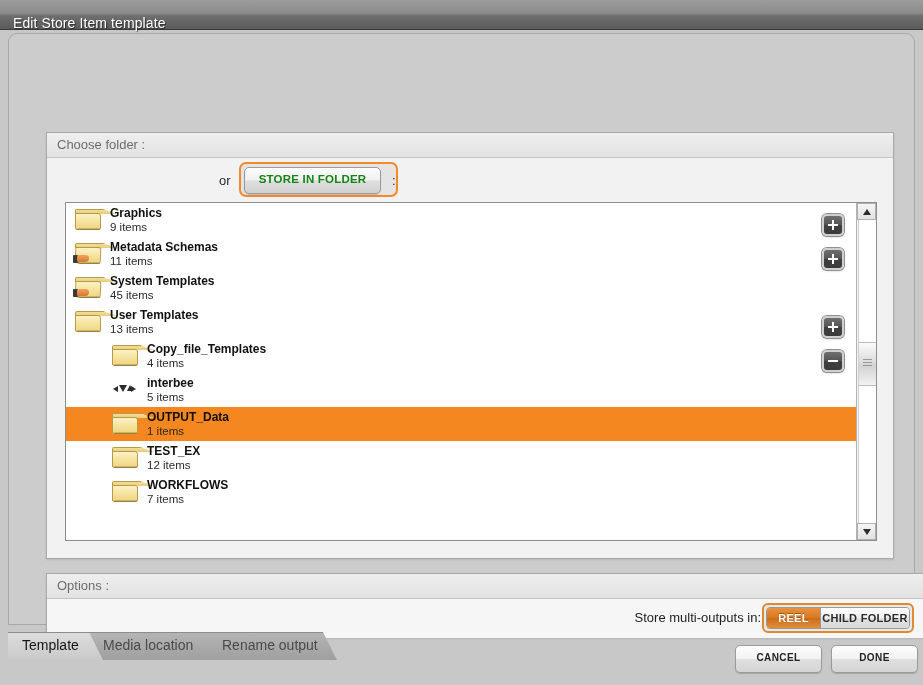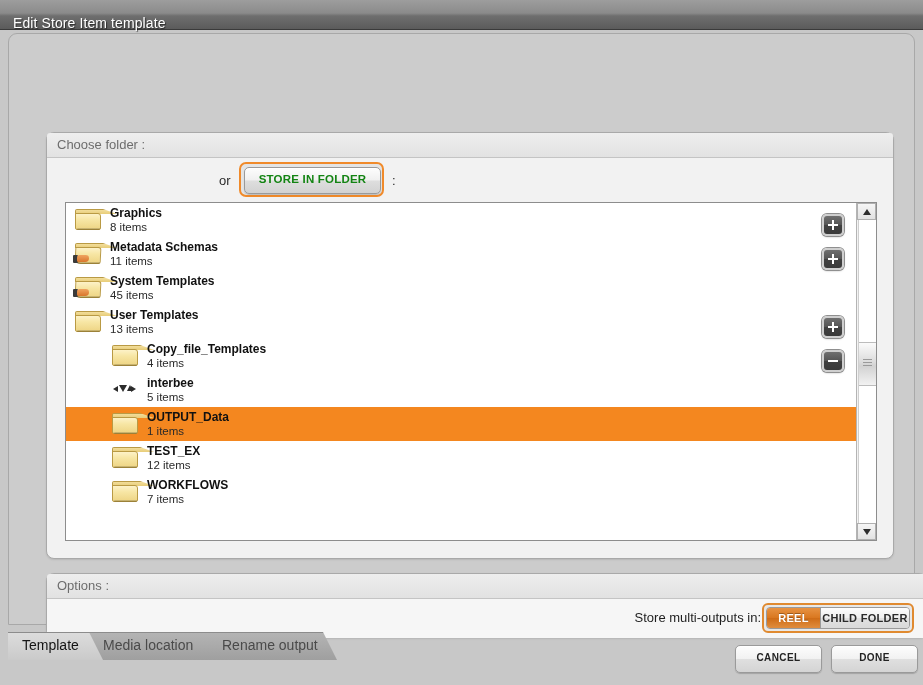--- a/index.html
+++ b/index.html
@@ -43,21 +43,21 @@
     border: 1px solid #a8a8a8;
     border-radius: 9px 9px 0 0;
     box-sizing: border-box;
   }
 
   
   .groupbox {
     position: absolute;
     background: #f2f2f2;
     border: 1px solid #a9a9a9;
-    border-radius: 8px;
+    border-radius: 0;
     box-sizing: border-box;
     box-shadow: 0 1px 2px rgba(0,0,0,.10);
   }
   .group-header {
     height: 25px;
     background: linear-gradient(to bottom, #eeeeee 0%, #e2e2e2 100%);
     border-bottom: 1px solid #c4c4c4;
     border-radius: 3px 3px 0 0;
     font-size: 13px;
     color: #6d6d6d;
@@ -96,21 +96,21 @@
   }
   .or-label {
     position: absolute;
     left: 172px; top: 15px;
     font-size: 13px;
     color: #2b2b2b;
   }
   .focus-ring {
     position: absolute;
     left: 192px; top: 4px;
-    width: 145px; height: 35px;
+    width: 159px; height: 35px;
     border: 2px solid #f08a2a;
     border-radius: 7px;
     box-sizing: border-box;
     background: #e4e4e4;
   }
   #store-in-folder-btn {
     position: absolute;
     left: 3px; top: 3px;
     width: 135px; height: 25px;
     line-height: 23px;
@@ -442,21 +442,21 @@
         <div class="btn" id="store-in-folder-btn">STORE IN FOLDER</div>
       </div>
       <div class="colon-label">:</div>
     </div>
 
     <div class="list-frame">
       <div class="list-inner" id="folder-rows">
           <div class="row">
             <span class="row-icon" style="left:8px"><span class="folder-ico"><span class="tab"></span><span class="body"></span><span class="shadow"></span></span></span>
             <span class="row-label" style="left:44px">Graphics</span>
-            <span class="row-count" style="left:44px">8 items</span>
+            <span class="row-count" style="left:44px">9 items</span>
           </div>
           <div class="row">
             <span class="row-icon" style="left:8px"><span class="folder-ico shared"><span class="tab"></span><span class="body"></span><span class="shadow"></span><span class="hand">
                   <span class="cuff"></span>
                   <span class="palm"></span>
                 </span></span></span>
             <span class="row-label" style="left:44px">Metadata Schemas</span>
             <span class="row-count" style="left:44px">11 items</span>
           </div>
           <div class="row">

